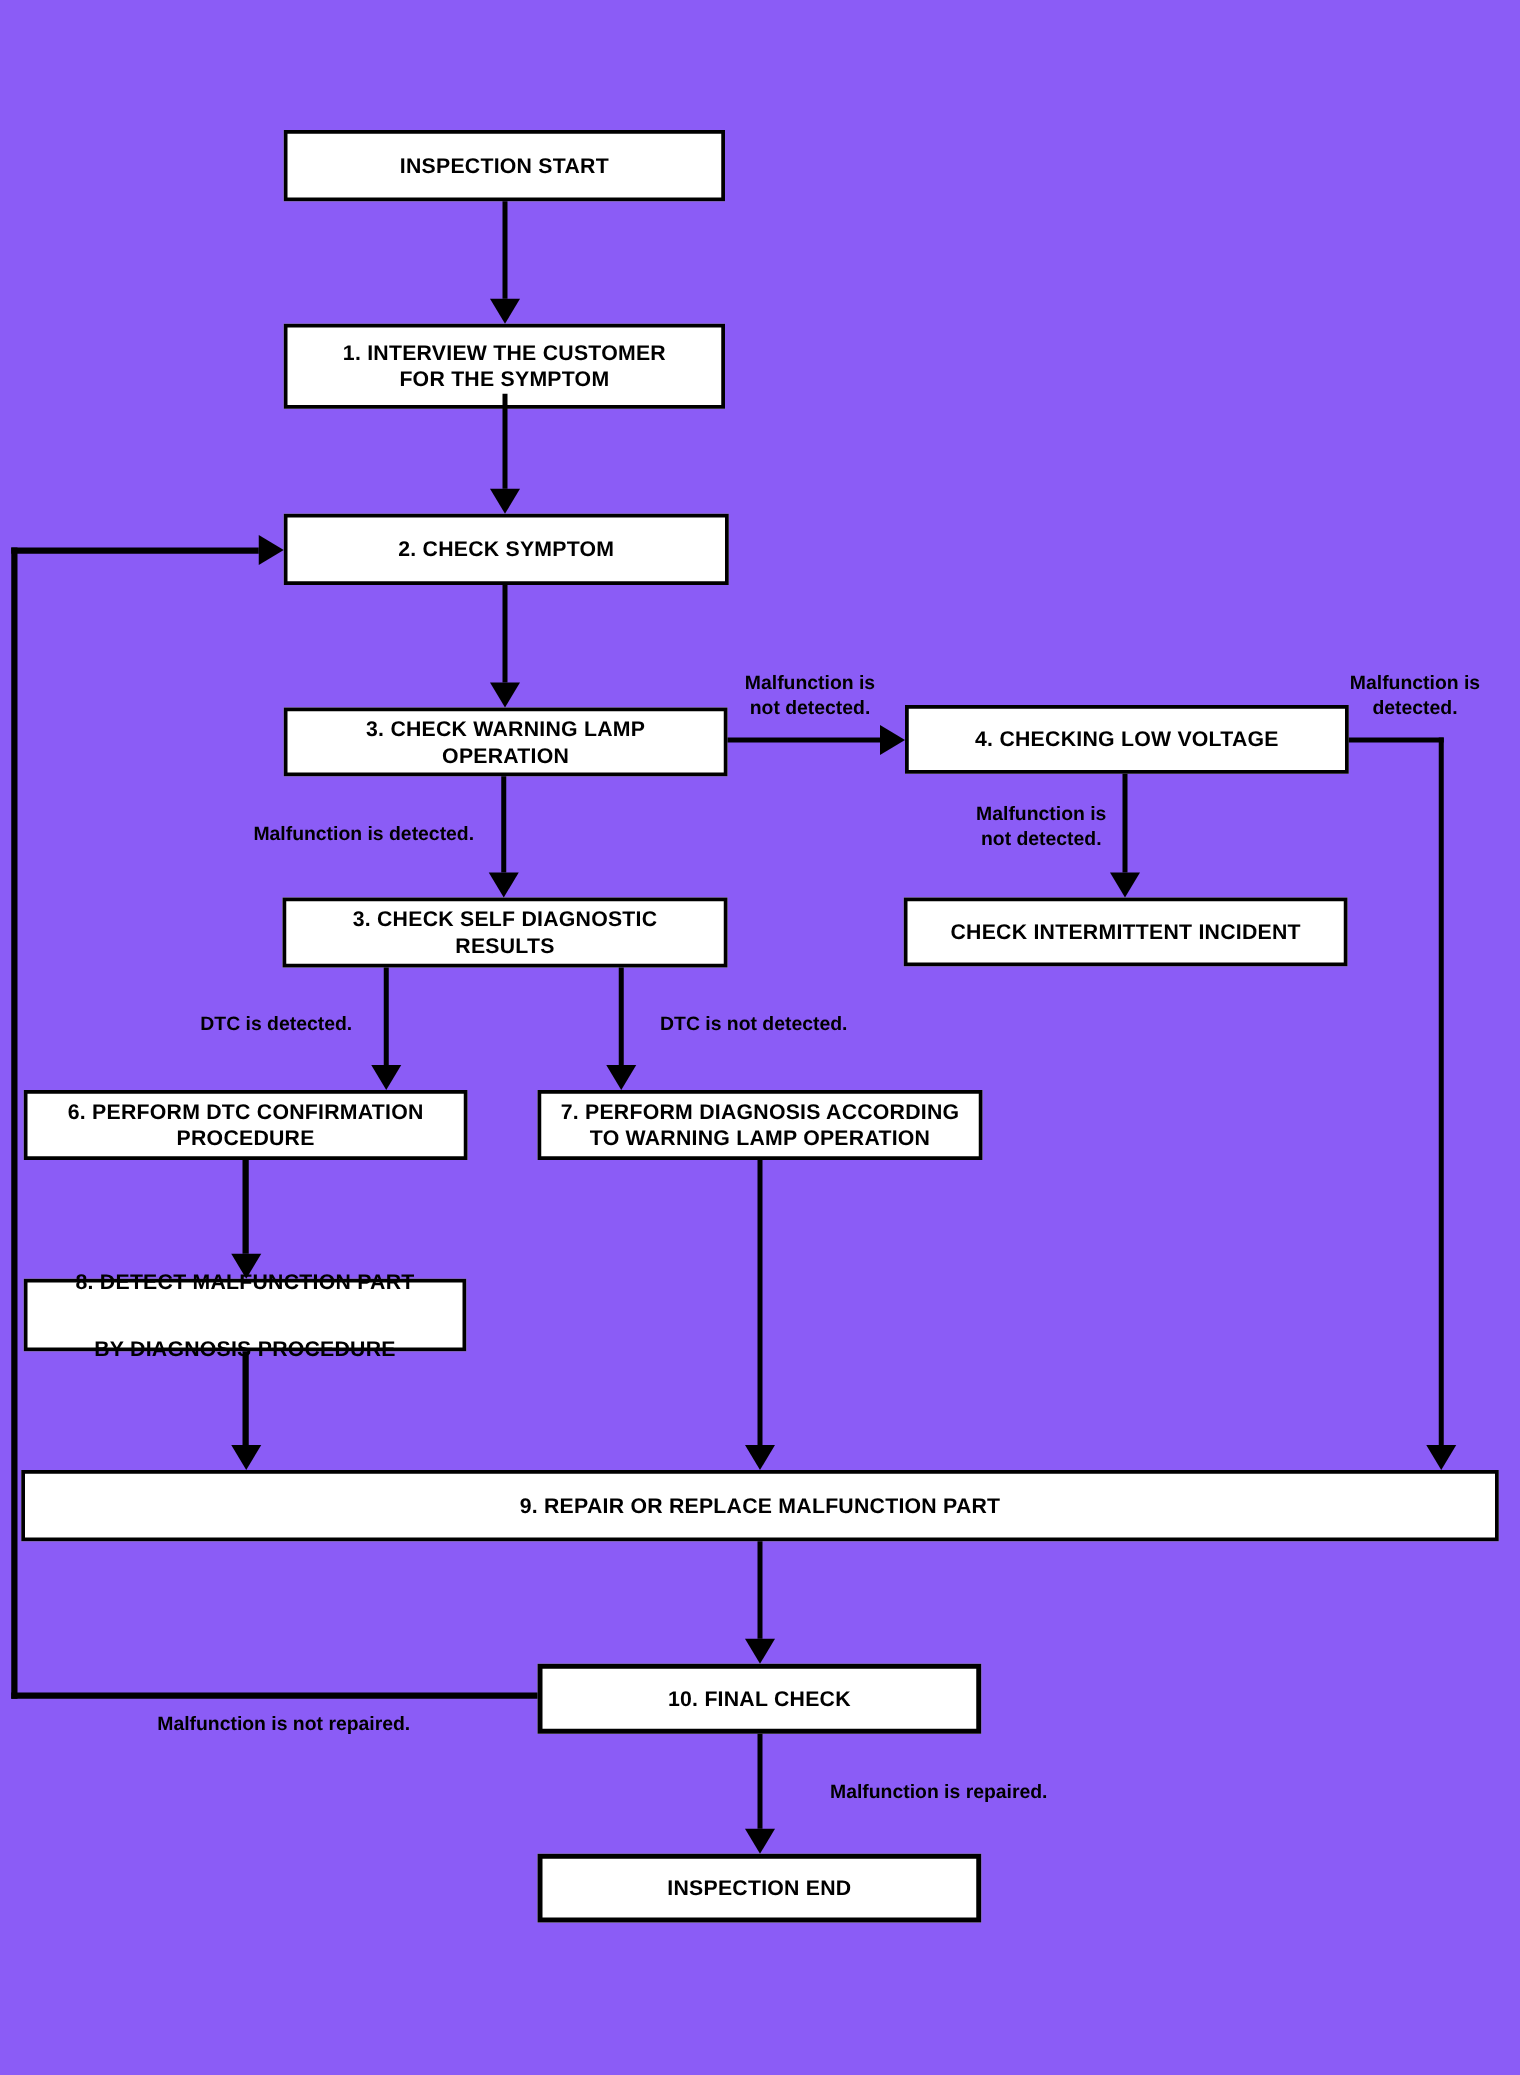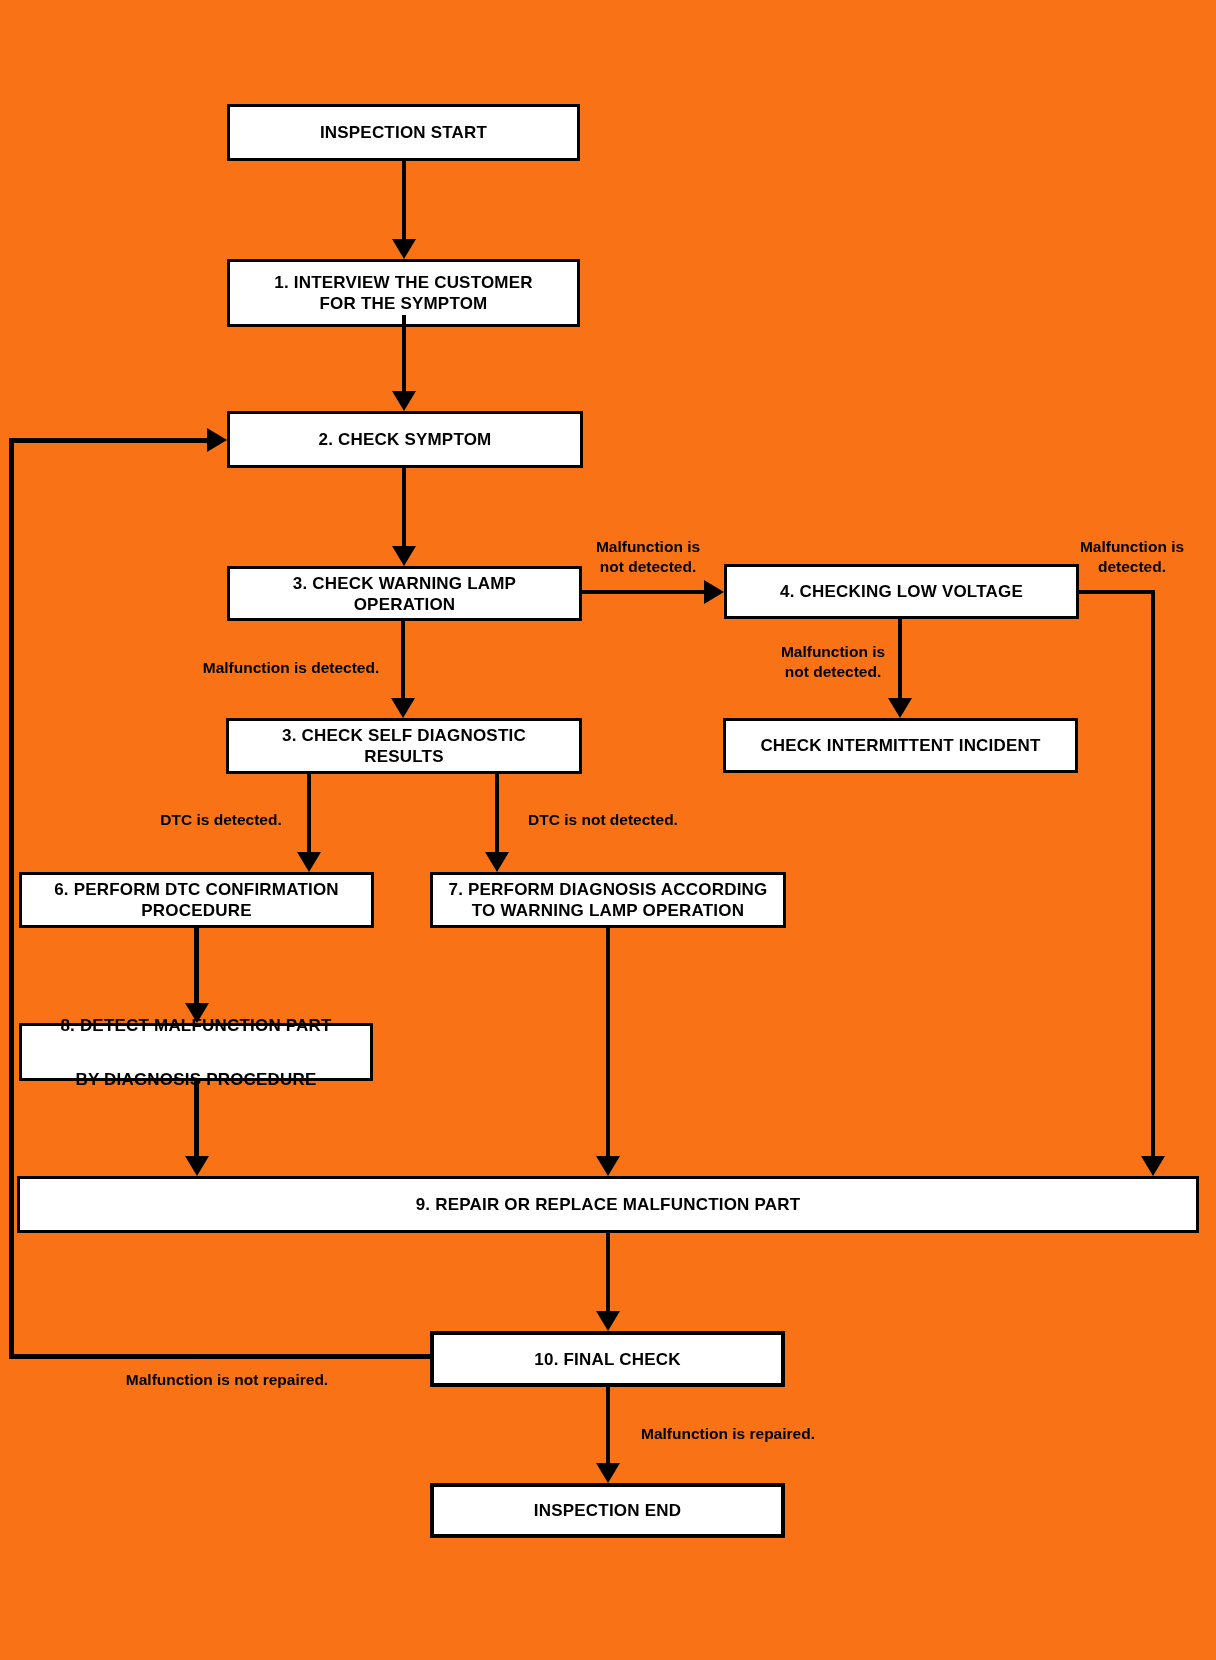--- a/index.html
+++ b/index.html
@@ -1,20 +1,20 @@
 <!DOCTYPE html>
 <html><head>
 <meta charset="utf-8">
 <style>
   html, body { margin: 0; padding: 0; background: #ffffff; }
   #canvas {
     position: relative;
     width: 1216px;
     height: 1660px;
-    background: #f97316;
+    background: #8b5cf6;
     font-family: "Liberation Sans", sans-serif;
     color: #000;
     overflow: hidden;
   }
   .node {
     position: absolute;
     box-sizing: border-box;
     border: 3px solid #000;
     background: #ffffff;
     display: flex;
@@ -47,21 +47,21 @@
     border-left: 20px solid #000;
   }
   .edge-label {
     position: absolute;
     font-weight: bold;
     font-size: 15.5px;
     line-height: 20px;
     text-align: center;
     white-space: nowrap;
   }
-  .edge-label.left-align { text-align: center; }
+  .edge-label.left-align { text-align: right; }
 </style>
 </head>
 <body>
 
 <div id="canvas">
 
   <div class="node" style="left:227px; top:104px; width:353px; height:57px;">
     <div>INSPECTION START</div>
   </div>
 

